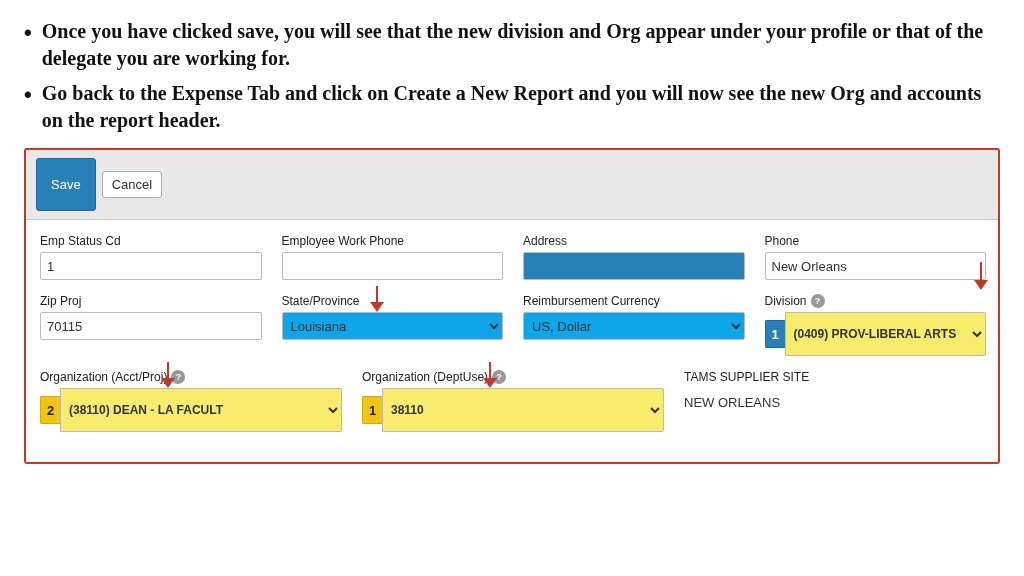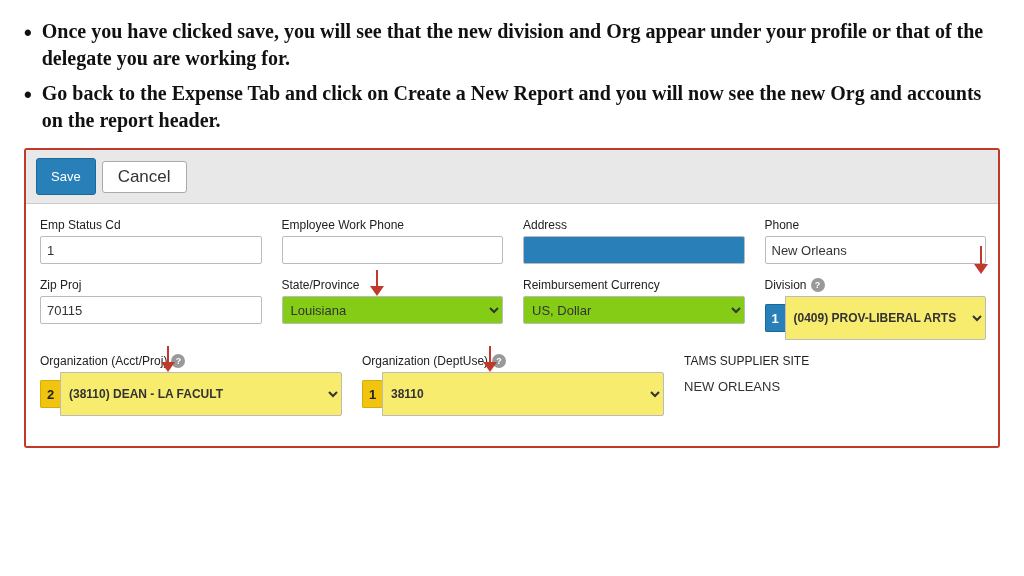--- a/index.html
+++ b/index.html
@@ -49,31 +49,31 @@
       display: flex;
       gap: 6px;
       align-items: center;
     }
 
     .btn-save {
       background: #2980b9;
       color: #fff;
       border: 1px solid #1a6a99;
       border-radius: 3px;
-      padding: 10px 14px;
+      padding: 18px 14px;
       font-size: 13px;
       cursor: pointer;
     }
     .btn-cancel {
       background: #fff;
       color: #333;
       border: 1px solid #aaa;
       border-radius: 3px;
-      padding: 5px 15px;
-      font-size: 17px;
+      padding: 5px 9px;
+      font-size: 13px;
       cursor: pointer;
     }
 
     .form-body {
       background: #fff;
       padding: 14px 12px 16px 14px;
     }
 
     .form-row {
       display: flex;
@@ -132,21 +132,21 @@
       background: #2980b9;
       color: #2980b9;
     }
 
     .form-select {
       border: 1px solid #bbb;
       border-radius: 2px;
       padding: 4px 4px;
       font-size: 13px;
       height: 28px;
-      background: #84cc16;
+      background: #0ea5e9;
       color: #333;
       appearance: auto;
       -webkit-appearance: auto;
     }
 
     
     .badge-select-wrap {
       display: flex;
       align-items: center;
       position: relative;

